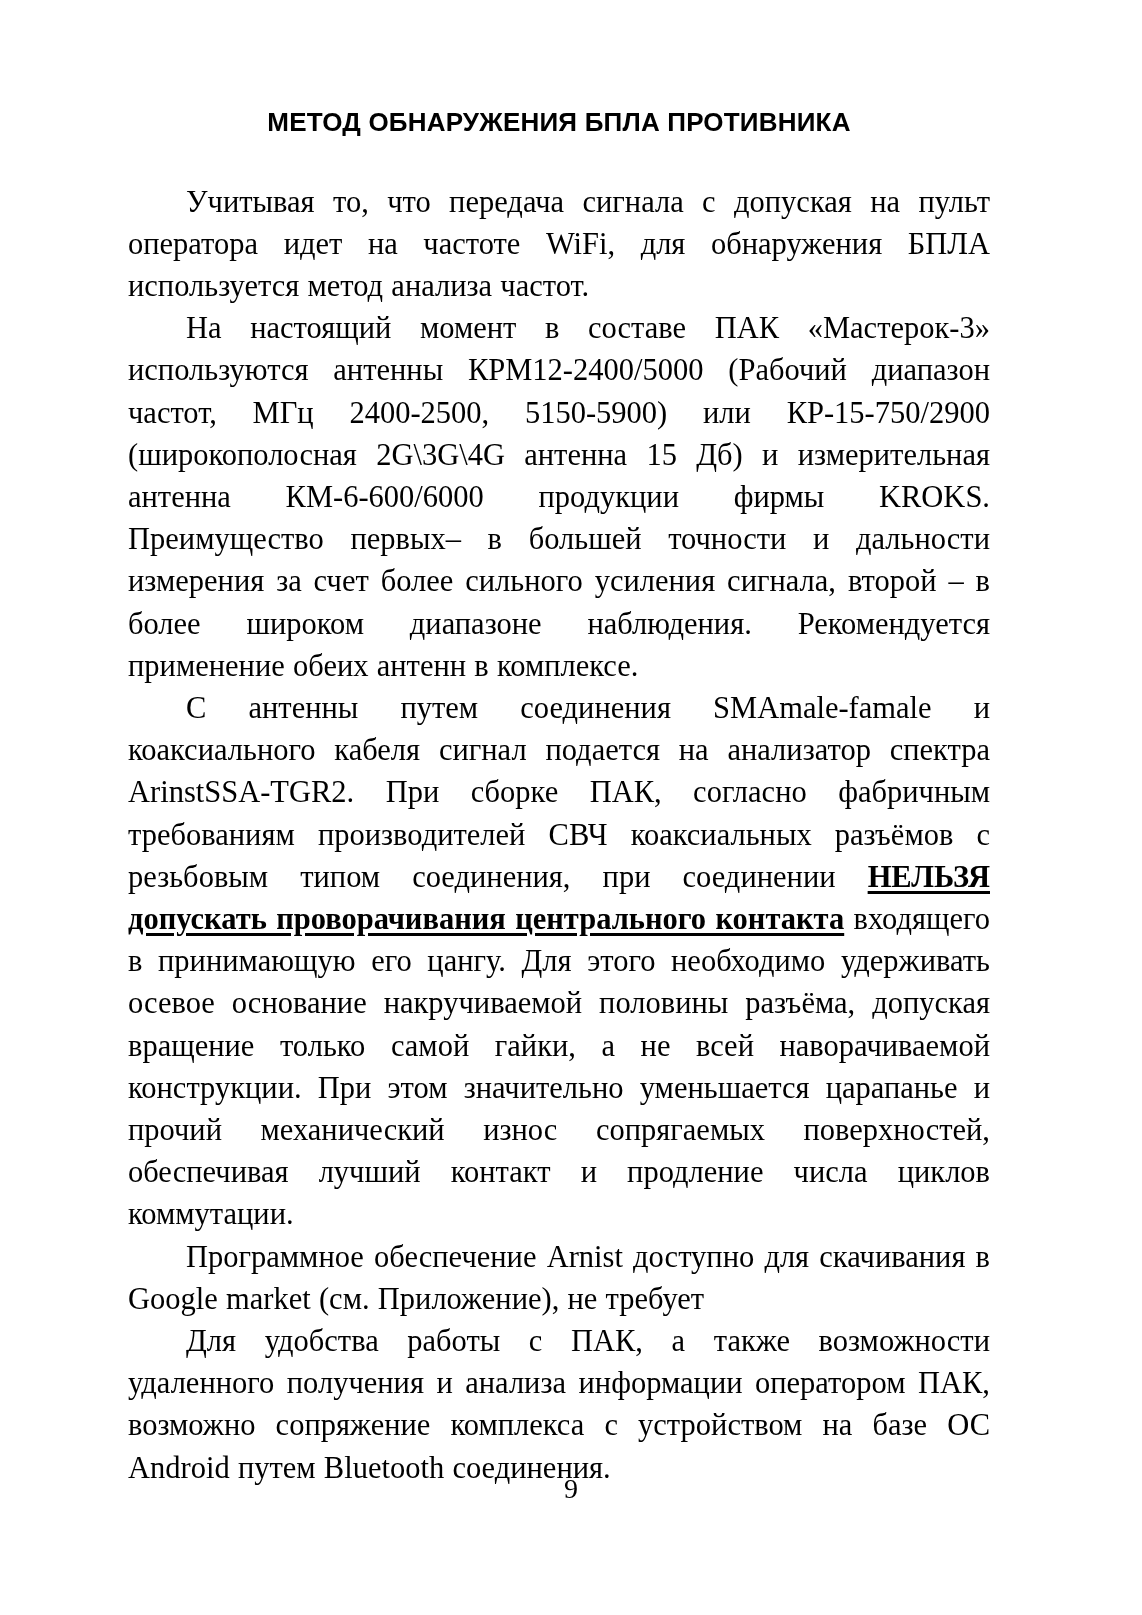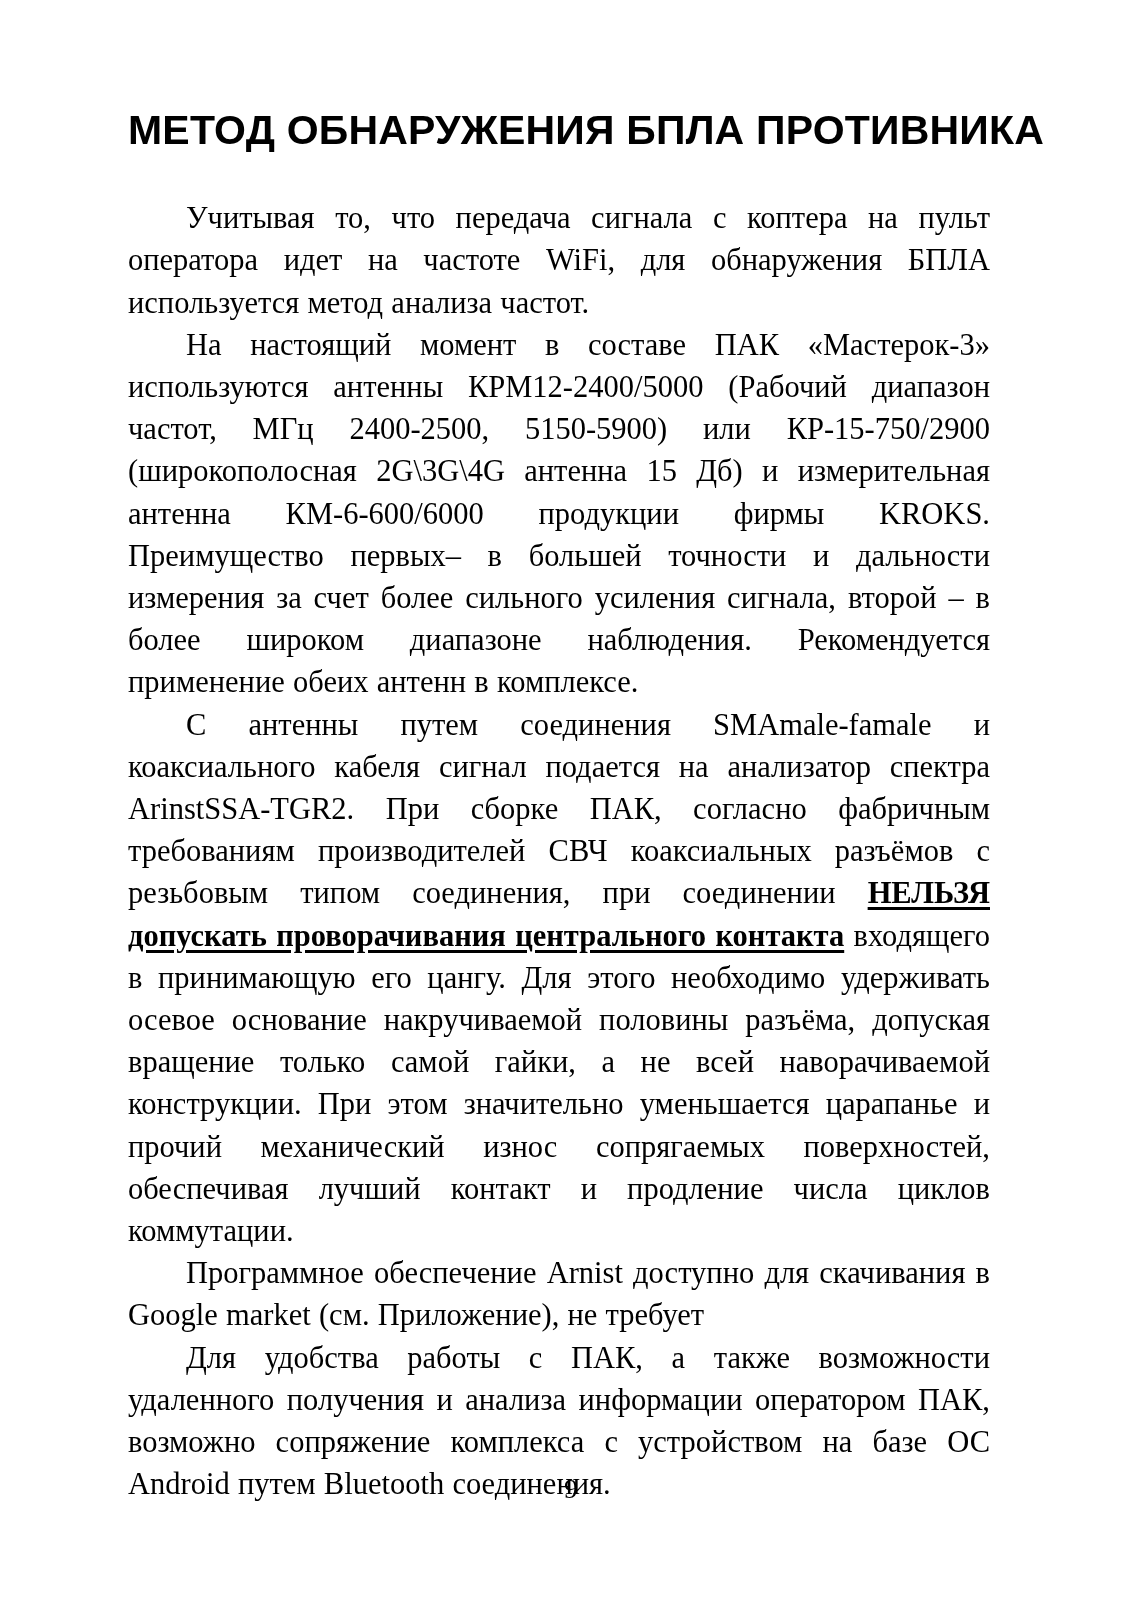--- a/index.html
+++ b/index.html
@@ -19,21 +19,21 @@
   }
   .content {
     position: absolute;
     left: 128px;
     top: 0;
     width: 862px;
   }
   .doc-title {
     font-family: "Liberation Sans", "DejaVu Sans", sans-serif;
     font-weight: bold;
-    font-size: 41px;
+    font-size: 26px;
     line-height: 1.1;
     text-align: center;
     letter-spacing: 0.2px;
     margin: 0;
     padding-top: 108px;
     color: #000000;
     white-space: nowrap;
   }
   .para {
     font-size: 30.5px;
@@ -69,21 +69,21 @@
 </style>
 </head>
 <body>
 
 <div class="page">
 
   <div class="content">
 
     <h1 class="doc-title">МЕТОД ОБНАРУЖЕНИЯ БПЛА ПРОТИВНИКА</h1>
 
-    <p class="para first">Учитывая то, что передача сигнала с коптера на пульт оператора идет на частоте WiFi, для обнаружения БПЛА используется метод анализа частот.</p>
+    <p class="para first">Учитывая то, что передача сигнала с допуская на пульт оператора идет на частоте WiFi, для обнаружения БПЛА используется метод анализа частот.</p>
 
     <p class="para">На настоящий момент в составе ПАК «Мастерок-3» используются антенны КРМ12-2400/5000 (Рабочий диапазон частот, МГц 2400-2500, 5150-5900) или КР-15-750/2900 (широкополосная 2G\3G\4G антенна 15 Дб) и измерительная антенна КМ-6-600/6000 продукции фирмы KROKS. Преимущество первых– в большей точности и дальности измерения за счет более сильного усиления сигнала, второй – в более широком диапазоне наблюдения. Рекомендуется применение обеих антенн в комплексе.</p>
 
     <p class="para"><span>С антенны путем соединения SMAmale-famale и коаксиального кабеля сигнал подается на анализатор спектра ArinstSSA-TGR2. При сборке ПАК, согласно фабричным требованиям производителей СВЧ коаксиальных разъёмов с резьбовым типом соединения, при соединении </span><span class="emph">НЕЛЬЗЯ допускать проворачивания центрального контакта</span><span> входящего в принимающую его цангу. Для этого необходимо удерживать осевое основание накручиваемой половины разъёма, допуская вращение только самой гайки, а не всей наворачиваемой конструкции. При этом значительно уменьшается царапанье и прочий механический износ сопрягаемых поверхностей, обеспечивая лучший контакт и продление числа циклов коммутации.</span></p>
 
     <p class="para">Программное обеспечение Arnist доступно для скачивания в Google market (см. Приложение), не требует</p>
 
     <p class="para">Для удобства работы с ПАК, а также возможности удаленного получения и анализа информации оператором ПАК, возможно сопряжение комплекса с устройством на базе ОС Android путем Bluetooth соединения.</p>
 
   </div>

